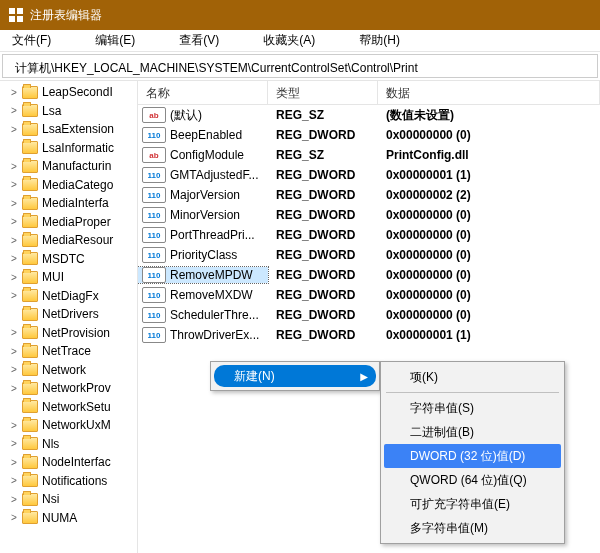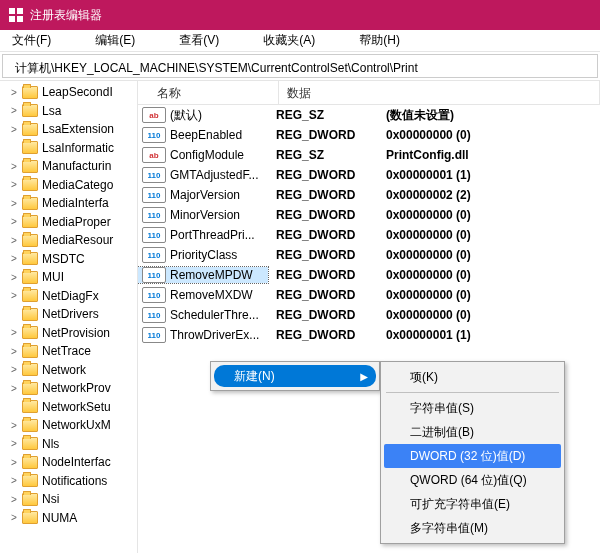--- a/index.html
+++ b/index.html
@@ -1,32 +1,32 @@
 <!DOCTYPE html>
 <html><head>
 <meta charset="utf-8">
 <style>
   * { margin:0; padding:0; box-sizing:border-box; font-family:"Microsoft YaHei","Segoe UI",Tahoma,sans-serif; font-size:12px; }
   body { background:#fff; width:600px; height:553px; overflow:hidden; display:flex; flex-direction:column; }
-  .titlebar { height:30px; background:#be185d; color:#fff; display:flex; align-items:center; padding:0 8px; }
+  .titlebar { height:30px; background:#a16207; color:#fff; display:flex; align-items:center; padding:0 8px; }
   .titlebar .app-icon { width:16px; height:16px; margin-right:6px; display:flex; flex-wrap:wrap; }
   .titlebar .app-icon span { width:6px; height:6px; background:#fff; margin:1px; }
   .menubar { height:22px; display:flex; align-items:center; padding:0 4px; border-bottom:1px solid #e5e5e5;gap:28px; }
   .menubar .menu-item { padding:2px 8px; cursor:default; }
   .addressbar { height:24px; border:1px solid #ccc; margin:2px; display:flex; align-items:flex-end; padding:0 12px; overflow:hidden; white-space:nowrap; }
   .main { flex:1; display:flex; overflow:hidden; border-top:1px solid #e5e5e5; }
   .tree { width:138px; border-right:1px solid #e5e5e5; overflow:hidden; padding-top:2px; }
   .tree-row { display:flex; align-items:center; height:18.5px; padding-left:8px; white-space:nowrap; cursor:default; }
   .expander { width:12px; height:12px; display:inline-flex; align-items:center; justify-content:center; color:#666; font-size:10px; margin-right:2px; }
   .folder-icon { width:16px; height:13px; background:linear-gradient(#FFE9A2,#FFC83D); border:1px solid #E0A030; border-radius:1px; position:relative; margin-right:4px; flex-shrink:0; }
   .folder-icon::before { content:""; position:absolute; top:-3px; left:0; width:6px; height:3px; background:#FFD35C; border:1px solid #E0A030; border-bottom:none; border-radius:1px 1px 0 0; }
   .list { flex:1; display:flex; flex-direction:column; position:relative; }
   .list-header { display:flex; height:24px; border-bottom:1px solid #e5e5e5; }
   .list-header .col { padding:4px 8px; border-right:1px solid #e5e5e5; color:#333; }
-  .col-name { width:130px;margin-left:11px; }
+  .col-name { width:130px; }
   .col-type { width:110px; }
   .col-data { flex:1; }
   .list-body { flex:1; overflow:hidden; }
   .list-row { display:flex; height:20px; align-items:center; cursor:default; }
   .list-row.selected .cell-name-wrap { background:#CCE8FF; outline:1px dotted #666; }
   .cell { padding:0 8px; overflow:hidden; white-space:nowrap; text-overflow:ellipsis;font-weight:bold; }
   .cell-name-wrap { display:flex; align-items:center; width:130px; padding-left:4px; }
   .val-icon { width:24px; height:16px; margin-right:4px; flex-shrink:0; display:flex; align-items:center; justify-content:center; border:1px solid #888; border-radius:2px; font-size:8px; font-weight:bold; background:#fff; }
   .val-icon.str { color:#D13438; }
   .val-icon.bin { color:#0078D7; }
@@ -186,20 +186,21 @@
       </div>
       <div class="tree-row">
         <span class="expander">&gt;</span>
         <span class="folder-icon"></span>
         <span>NUMA</span>
       </div>
     </div>
   <div class="list">
     <div class="list-header">
       <div class="col col-name">名称</div>
+      <div class="col col-type">类型</div>
       <div class="col col-data">数据</div>
     </div>
     <div class="list-body" id="listbody">
         <div class="list-row">
           <div class="cell-name-wrap">
             <span class="val-icon str">ab</span>
             <span class="cell-name">(默认)</span>
           </div>
           <div class="cell cell-type">REG_SZ</div>
           <div class="cell cell-data">(数值未设置)</div>

